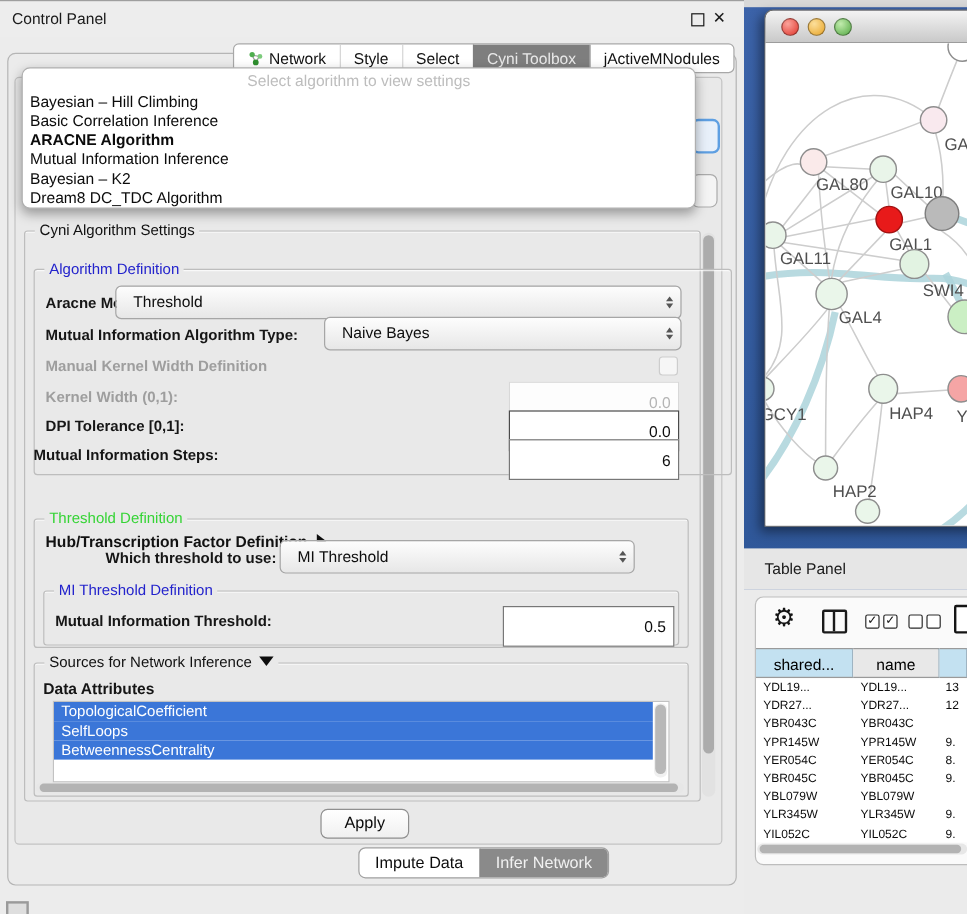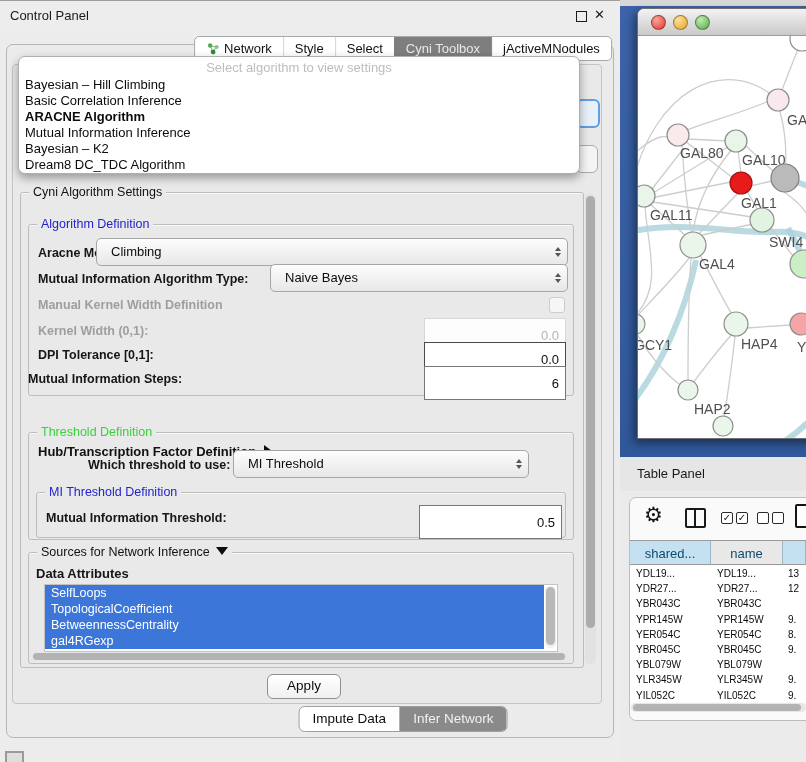--- a/index.html
+++ b/index.html
@@ -88,21 +88,21 @@
   .tp-body{left:620px;top:491px;width:186px;height:271px;background:#EBEBEB;}
   .tp-inner{left:629px;top:497px;width:190px;height:222px;background:#FAFAFA;border:1px solid #BDBDBD;border-radius:7px 0 0 7px;}
   .gear{position:absolute;left:644px;top:503px;font-size:21px;color:#141414;z-index:2;}
   .colsplit{position:absolute;left:685px;top:508px;width:17px;height:16px;border:2px solid #1a1a1a;border-radius:2px;z-index:2;}
   .colsplit::after{content:"";position:absolute;left:7px;top:0;width:2px;height:16px;background:#1a1a1a;}
   .cb{display:inline-block;width:10px;height:10px;border:1.5px solid #2a2a2a;border-radius:2px;background:#FFF;
       font-size:10px;line-height:9px;text-align:center;color:#111;font-weight:bold;}
   .cb-pair{position:absolute;display:flex;gap:3px;z-index:2;}
   .page-ic{position:absolute;left:795px;top:504px;width:16px;height:20px;border:2px solid #141414;border-radius:2px;background:#FFF;z-index:2;}
   .thead-cell{position:absolute;top:540px;height:25px;border-top:1px solid #9A9A9A;border-bottom:1px solid #9A9A9A;
-              border-right:1px solid #9FB4C2;font-size:13px;text-align:center;line-height:25px;color:#0c4a6e;box-sizing:border-box;}
+              border-right:1px solid #9FB4C2;font-size:13px;text-align:center;line-height:25px;color:#000000;box-sizing:border-box;}
   .rows-clip{position:absolute;left:630px;top:566px;width:176px;height:136px;overflow:hidden;background:#FFFFFF;}
   .trow{position:absolute;left:0;width:100%;height:15.2px;font-size:10px;color:#0b0b0b;white-space:nowrap;}
   .trow span{position:absolute;top:0;line-height:15.2px;}
   text{font-family:"Liberation Sans","DejaVu Sans",sans-serif;}
 </style>
 </head>
 <body>
 
 <div id="stage">
 
@@ -156,26 +156,26 @@
       </div>
   </div>
 
   <div class="gbox" style="left:20px;top:192px;width:562px;height:474px;">
     <span class="gtitle">Cyni Algorithm Settings</span>
   </div>
   <div class="abs vscroll-main">
       <span class="thumb"></span>
     </div>
 
-  <div class="gbox" style="left:28px;top:224px;width:544px;height:170px;">
+  <div class="gbox" style="left:28px;top:224px;width:544px;height:170px;padding-left:36px;">
     <span class="gtitle blue">Algorithm Definition</span>
   </div>
   <span class="lbl" style="left:38px;top:246px;">Aracne Mode:</span>
   <div class="combo" style="left:96px;top:238px;width:470px;">
-    <span class="val">Climbing</span>
+    <span class="val">Threshold</span>
     <span class="arrows">
         <span class="tri-up"></span>
         <span class="tri-dn"></span>
       </span>
   </div>
   <span class="lbl" style="left:38px;top:272px;">Mutual Information Algorithm Type:</span>
   <div class="combo" style="left:270px;top:264px;width:296px;">
     <span class="val">Naive Bayes</span>
     <span class="arrows">
         <span class="tri-up"></span>
@@ -211,24 +211,23 @@
   </div>
   <span class="lbl" style="left:46px;top:511px;">Mutual Information Threshold:</span>
   <input class="fld" style="left: 419px; top: 505px; width: 143px;" readonly="" value="0.5">
 
   <div class="gbox" style="left:28px;top:552px;width:544px;height:110px;">
     <span class="gtitle"><span>Sources for Network Inference</span><span class="tri-down-b"></span></span>
   </div>
   <span class="lbl" style="left:36px;top:566px;font-size:13px;">Data Attributes</span>
   <div class="abs attr-list">
     <div id="attr-items">
+        <div class="attr-item">TopologicalCoefficient</div>
         <div class="attr-item">SelfLoops</div>
-        <div class="attr-item">TopologicalCoefficient</div>
         <div class="attr-item">BetweennessCentrality</div>
-        <div class="attr-item">gal4RGexp</div>
       </div>
     <span class="list-vscroll">
         <span class="thumb"></span>
       </span>
   </div>
   <div class="hscroll" style="left:30px;top:652px;width:540px;height:9px;">
     <span class="thumb" style="left:3px;top:1px;width:532px;height:7px;"></span>
   </div>
 
   <div class="abs apply-btn">Apply</div>

